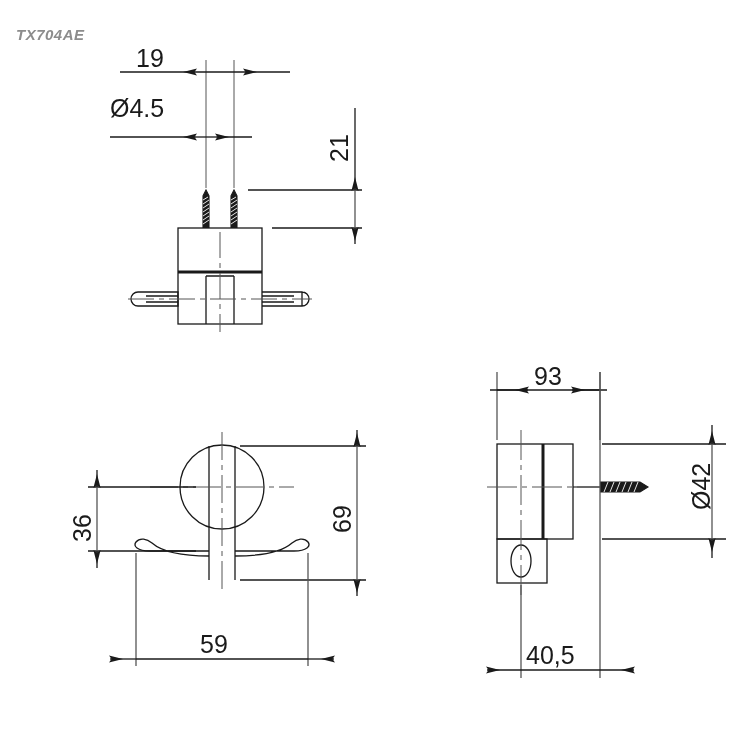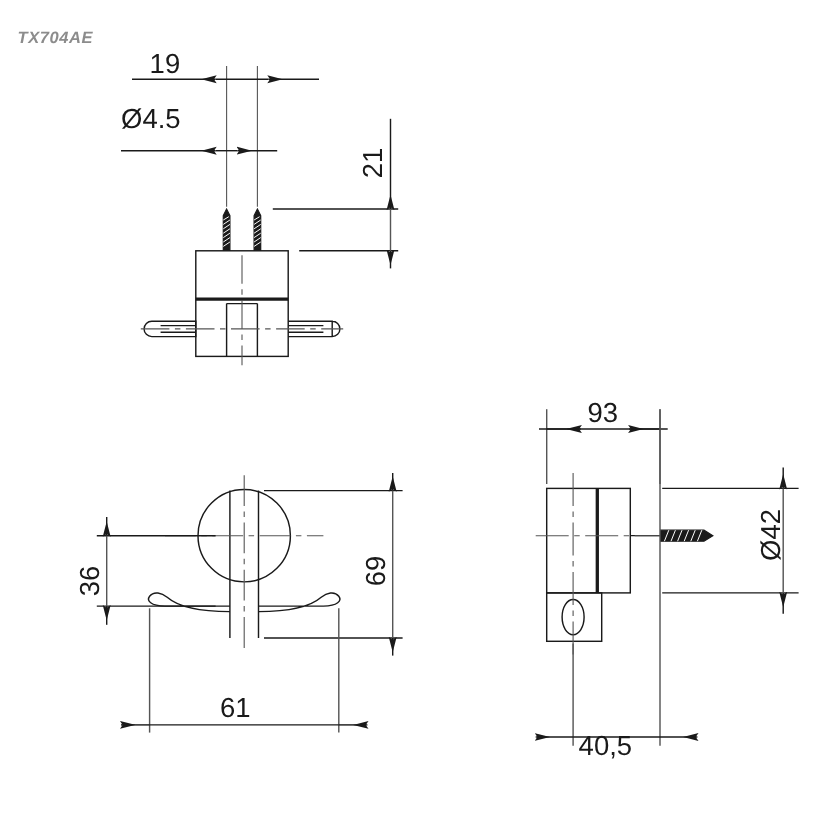--- a/index.html
+++ b/index.html
@@ -31,27 +31,27 @@
   <div class="dim-label" style="left:136px; top:46px;">19</div>
 
   <div class="dim-label" style="left:88px; top:96px;margin-left:22px;">Ø4.5</div>
 
   <div class="dim-label rot90" style="left:327px; top:162px;">21</div>
 
   <div class="dim-label rot90" style="left:70px; top:542px;">36</div>
 
   <div class="dim-label rot90" style="left:330px; top:533px;">69</div>
 
-  <div class="dim-label" style="left:200px; top:632px;">61</div>
+  <div class="dim-label" style="left:200px; top:632px;">59</div>
 
   <div class="dim-label" style="left:534px; top:364px;">93</div>
 
   <div class="dim-label rot90" style="left:689px; top:510px;">Ø42</div>
 
-  <div class="dim-label" style="left:526px; top:666px;text-align:center;">40,5</div>
+  <div class="dim-label" style="left:526px; top:643px;text-align:center;">40,5</div>
 
   <svg id="drawing" viewBox="0 0 740 740" xmlns="http://www.w3.org/2000/svg">
     <defs>
       <marker id="arrIn" markerWidth="14" markerHeight="8" refX="13" refY="4" orient="auto" markerUnits="userSpaceOnUse">
         <path d="M0,4 L14,0.4 L11.5,4 L14,7.6 Z" fill="#1a1a1a"></path>
       </marker>
       <marker id="arrOut" markerWidth="14" markerHeight="8" refX="1" refY="4" orient="auto" markerUnits="userSpaceOnUse">
         <path d="M14,4 L0,0.4 L2.5,4 L0,7.6 Z" fill="#1a1a1a"></path>
       </marker>
     </defs>

